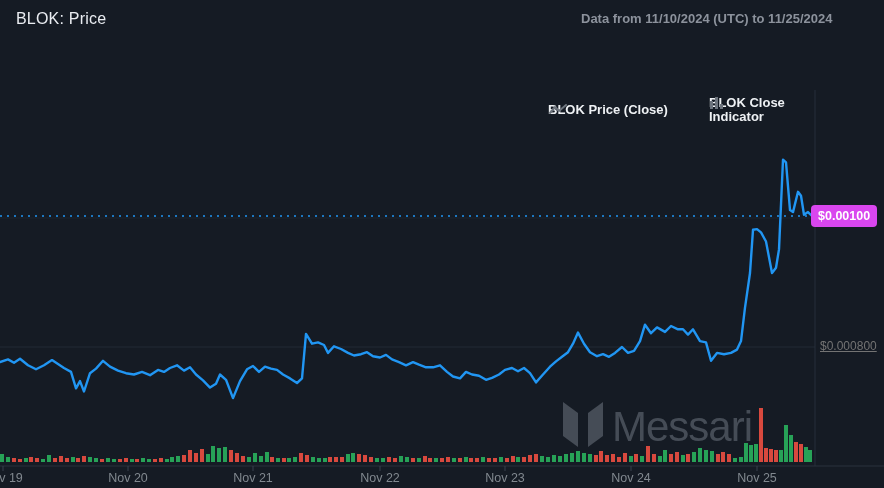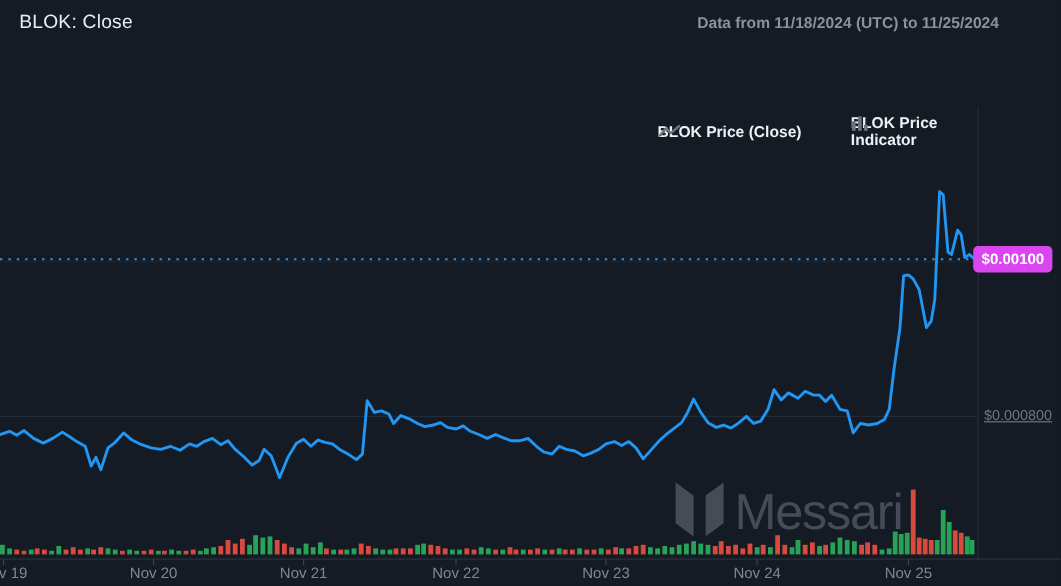--- a/index.html
+++ b/index.html
@@ -195,38 +195,38 @@
         <text x="380" y="482" text-anchor="middle" font-size="12.5" fill="#81888f" font-family="Liberation Sans, sans-serif">Nov 22</text>
         <line x1="505" x2="505" y1="466" y2="471" stroke="#39414c"></line>
         <text x="505" y="482" text-anchor="middle" font-size="12.5" fill="#81888f" font-family="Liberation Sans, sans-serif">Nov 23</text>
         <line x1="631" x2="631" y1="466" y2="471" stroke="#39414c"></line>
         <text x="631" y="482" text-anchor="middle" font-size="12.5" fill="#81888f" font-family="Liberation Sans, sans-serif">Nov 24</text>
         <line x1="757" x2="757" y1="466" y2="471" stroke="#39414c"></line>
         <text x="757" y="482" text-anchor="middle" font-size="12.5" fill="#81888f" font-family="Liberation Sans, sans-serif">Nov 25</text>
       </g>
   </svg>
 
-  <div class="title">BLOK: Close</div>
+  <div class="title">BLOK: Price</div>
   <div class="subtitle">
-    <div>Data from 11/18/2024 (UTC) to 11/25/2024</div>
+    <div>Data from 11/10/2024 (UTC) to 11/25/2024</div>
   </div>
 
   <div class="legend">
     <div class="legend-item li-price">
       <svg width="20" height="13">
         <polyline points="2,10 7,4 11,8 18,2" fill="none" stroke="#6d747d" stroke-width="2" stroke-linecap="round" stroke-linejoin="round"></polyline>
       </svg>
       <span class="txt">BLOK Price (Close)</span>
     </div>
     <div class="legend-item li-vol">
       <svg width="15" height="15">
         <rect x="1" y="5" width="3" height="8" fill="#6d747d"></rect>
         <rect x="6" y="1" width="3" height="12" fill="#6d747d"></rect>
         <rect x="11" y="8" width="3" height="5" fill="#6d747d"></rect>
       </svg>
-      <span class="txt">BLOK Price Indicator</span>
+      <span class="txt">BLOK Close Indicator</span>
     </div>
   </div>
 
   <div class="price-tag" style="top: 205px;">$0.00100</div>
   <div class="ylabel" style="top: 339px;">$0.000800</div>
 
 </div>
 
 </body></html>

